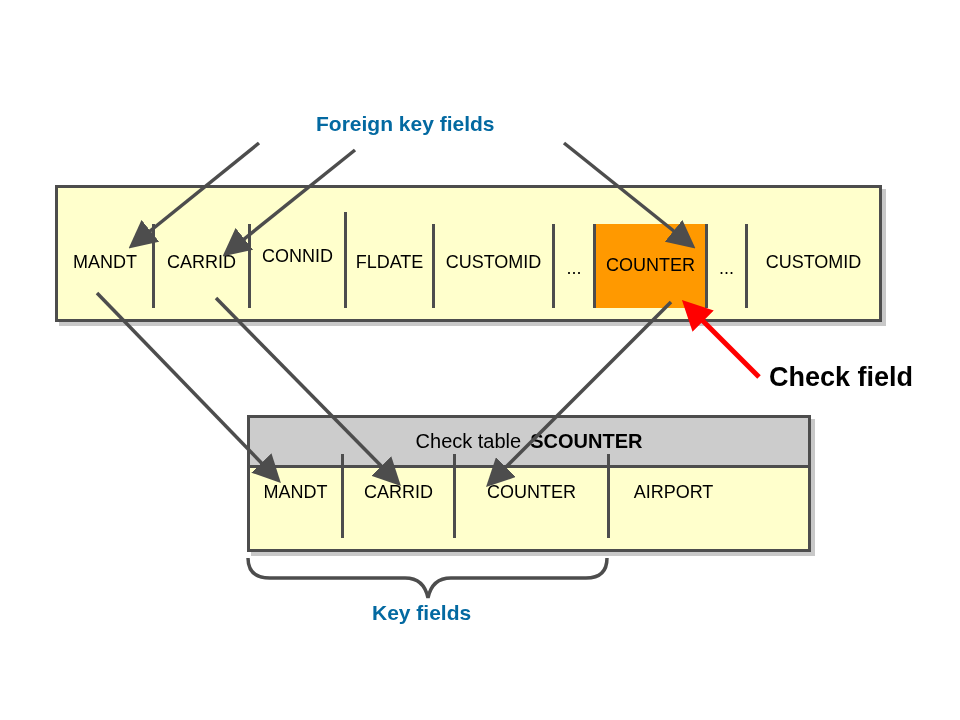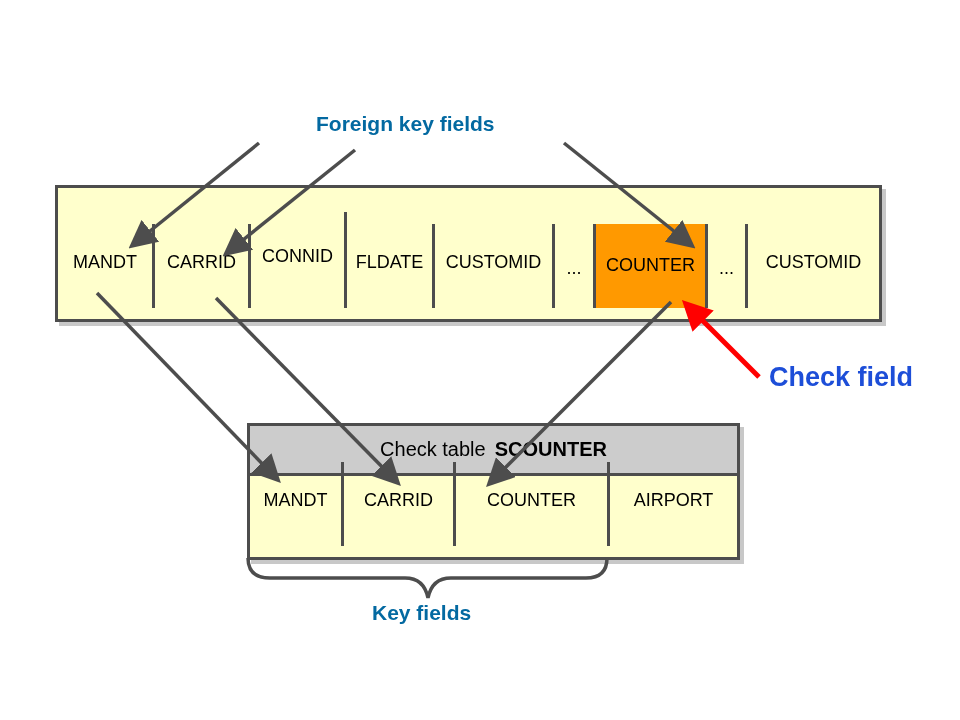--- a/index.html
+++ b/index.html
@@ -10,21 +10,21 @@
   .table-box { position: absolute; border: 3px solid #4d4d4d; box-shadow: 4px 4px 0 #c8c8c8; background: #ffffcc; box-sizing: border-box; }
   .table-header { position: absolute; left: 0; right: 0; top: 0; background: #cccccc; border-bottom: 3px solid #4d4d4d; box-sizing: border-box;
                   display: flex; align-items: center; justify-content: center; font-size: 20px; color: #000; white-space: nowrap; }
   .table-header b { font-weight: bold; margin-left: 6px; }
   .cell { position: absolute; bottom: 11px; box-sizing: border-box; border-right: 3px solid #4d4d4d;
           display: flex; align-items: center; justify-content: center; font-size: 18px; color: #000; white-space: nowrap; }
   .cell.last { border-right: none; }
   .cell.highlight { background: #ff9900; }
   .cell .txt { position: relative; top: -4px; }
   svg.overlay { position: absolute; left: 0; top: 0; }
-  .check-label { font-weight: bold; font-size: 27px; color: #1d4ed8; white-space: nowrap; }
+  .check-label { font-weight: bold; font-size: 27px; color: #000000; white-space: nowrap; }
 </style>
 </head>
 <body>
 
 <div class="abs label-bold" style="left:316px; top:112px;">Foreign key fields</div>
 
 <div class="table-box" style="left:55px; top:185px; width:827px; height:137px;">
   <div class="cell" style="left:0px; width:97px; height:84px;">
       <span class="txt">MANDT</span>
     </div>
@@ -47,21 +47,21 @@
       <span class="txt" style="top:-1px;">COUNTER</span>
     </div>
   <div class="cell" style="left:650px; width:40px; height:84px;">
       <span class="txt" style="top:2px;">...</span>
     </div>
   <div class="cell last" style="left:690px; width:131px; height:84px;">
       <span class="txt">CUSTOMID</span>
     </div>
 </div>
 
-<div class="table-box" style="left:247px; top:415px; width:493px; height:137px;margin-top:8px;">
+<div class="table-box" style="left:247px; top:415px; width:564px; height:137px;">
   <div class="table-header" style="height:50px;">
     <span>Check table</span>
     <b style="margin-left:9px;">SCOUNTER</b>
   </div>
   <div class="cell" style="left:0px; width:94px; height:84px;">
       <span class="txt">MANDT</span>
     </div>
   <div class="cell" style="left:94px; width:112px; height:84px;">
       <span class="txt">CARRID</span>
     </div>

